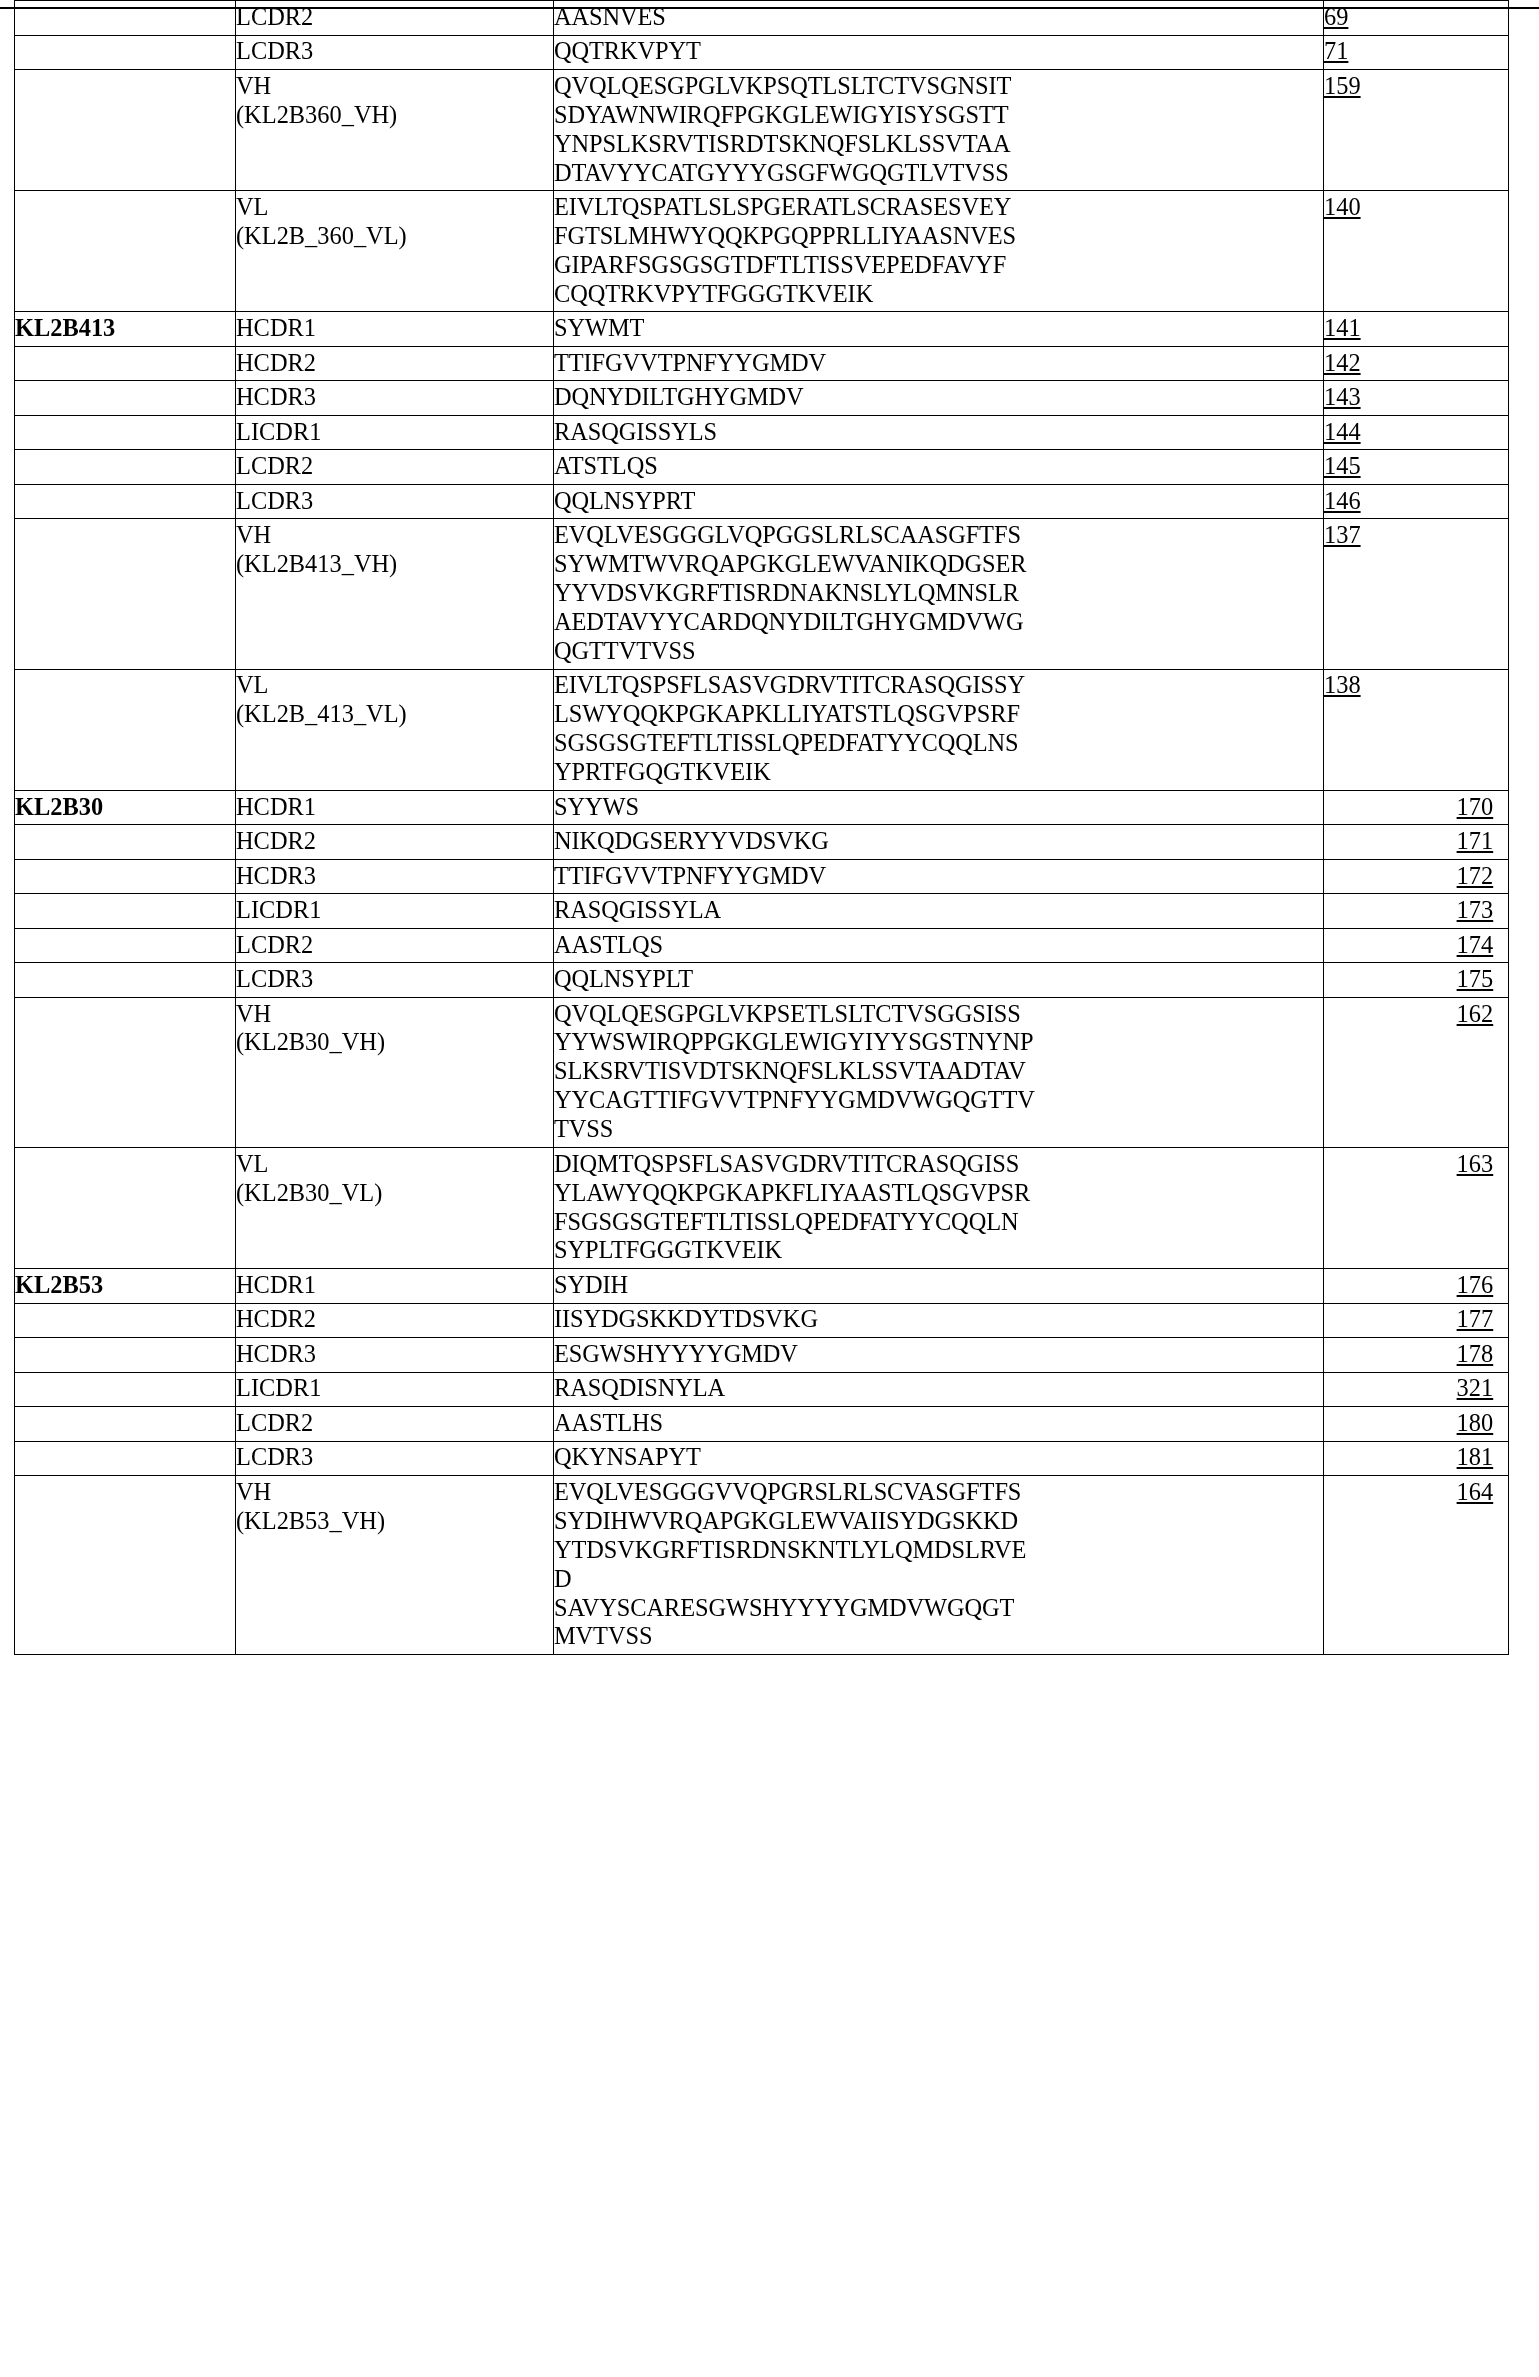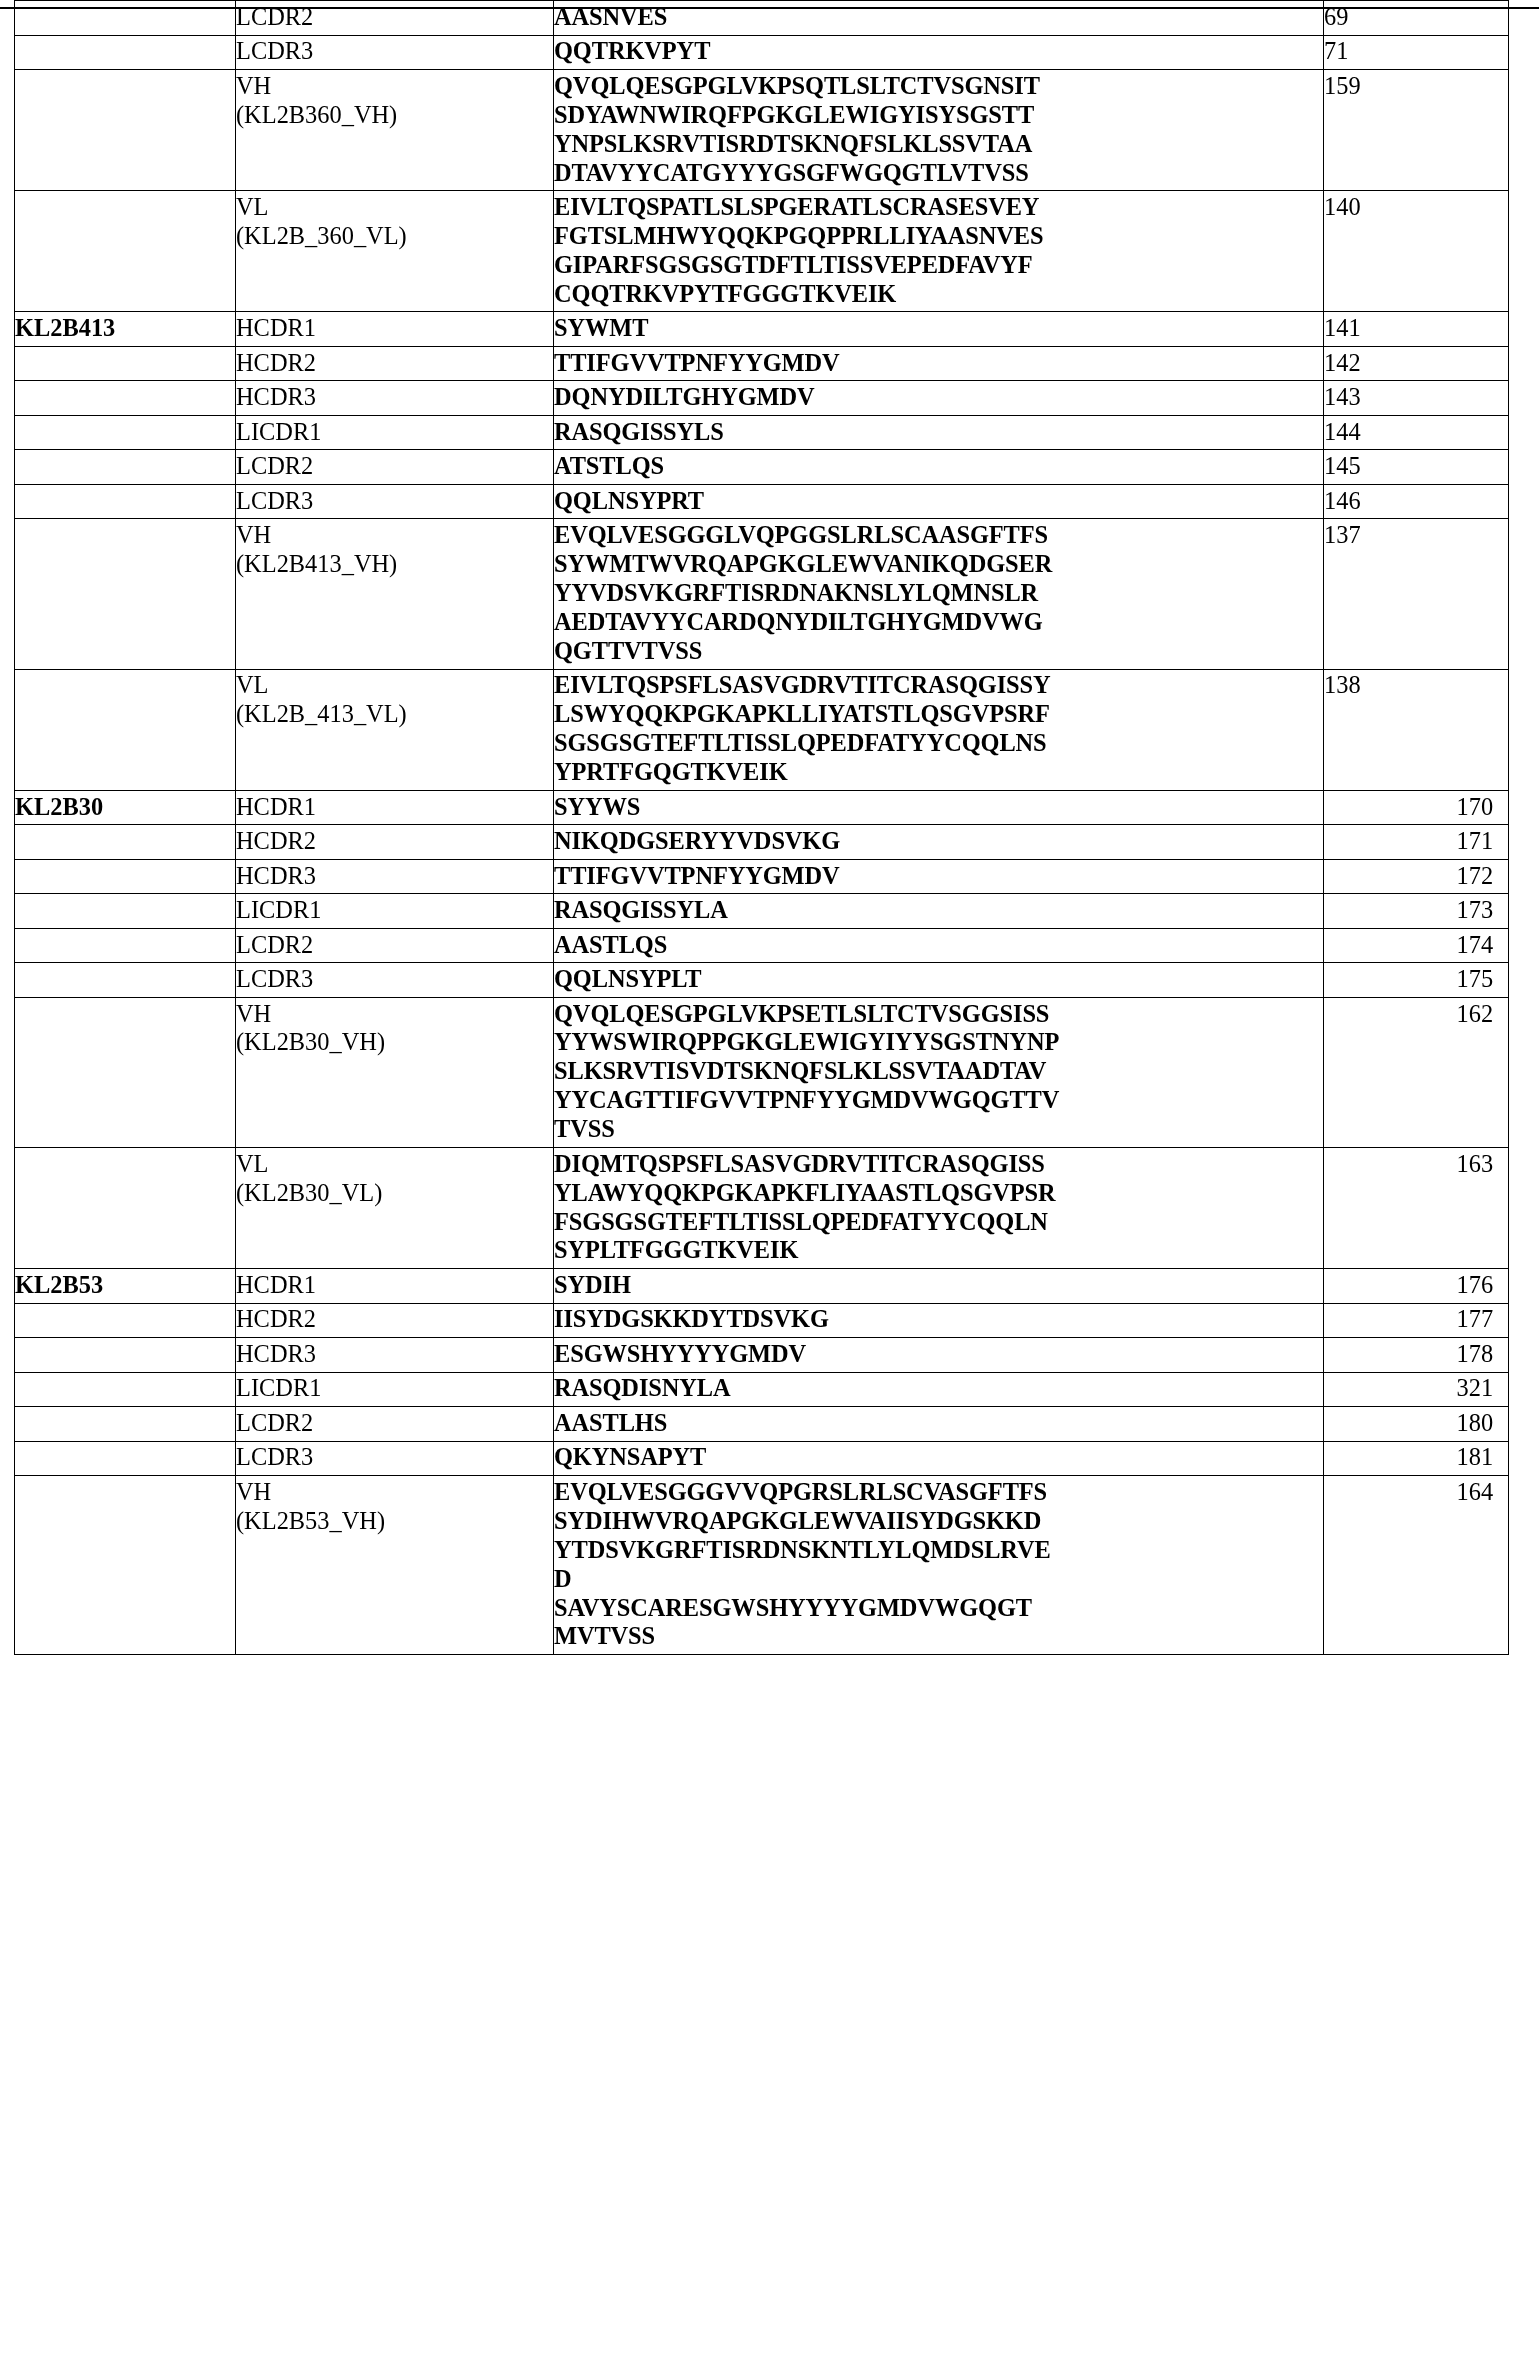--- a/index.html
+++ b/index.html
@@ -47,24 +47,24 @@
     padding-left: 9.2px;
     border-bottom-color: #000;
     font-weight: bold;
   }
   td.region-cell {
     padding-left: 11px;
   }
   td.seq-cell {
     padding-left: 11px;
     letter-spacing: -0.1px;
-    font-weight: bold;
   }
   td.num-cell {
     padding-left: 13px;
+    text-decoration: underline;
   }
   td.num-cell.right {
     padding-left: 0;
     padding-right: 14.8px;
     text-align: right;
   }
   
   tr.first-row > td { border-top-width: 1.6px; }
 
   .sub {

